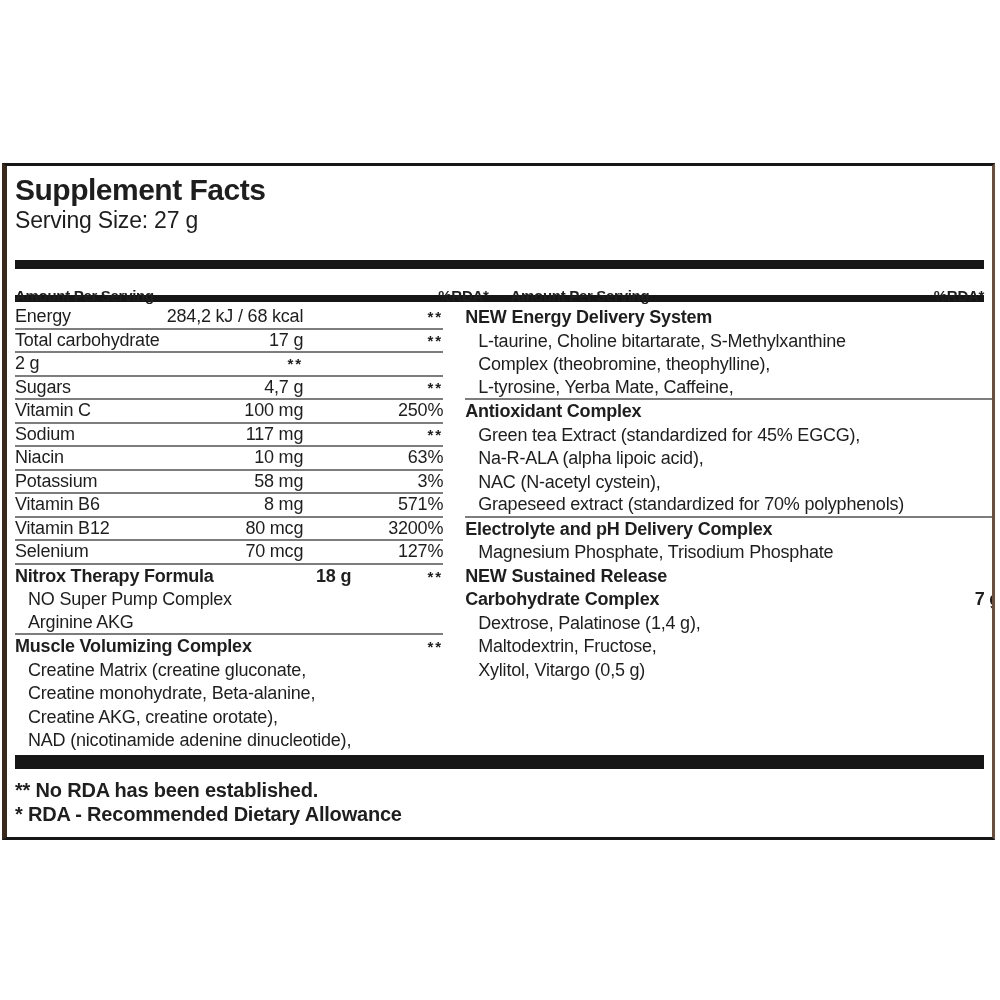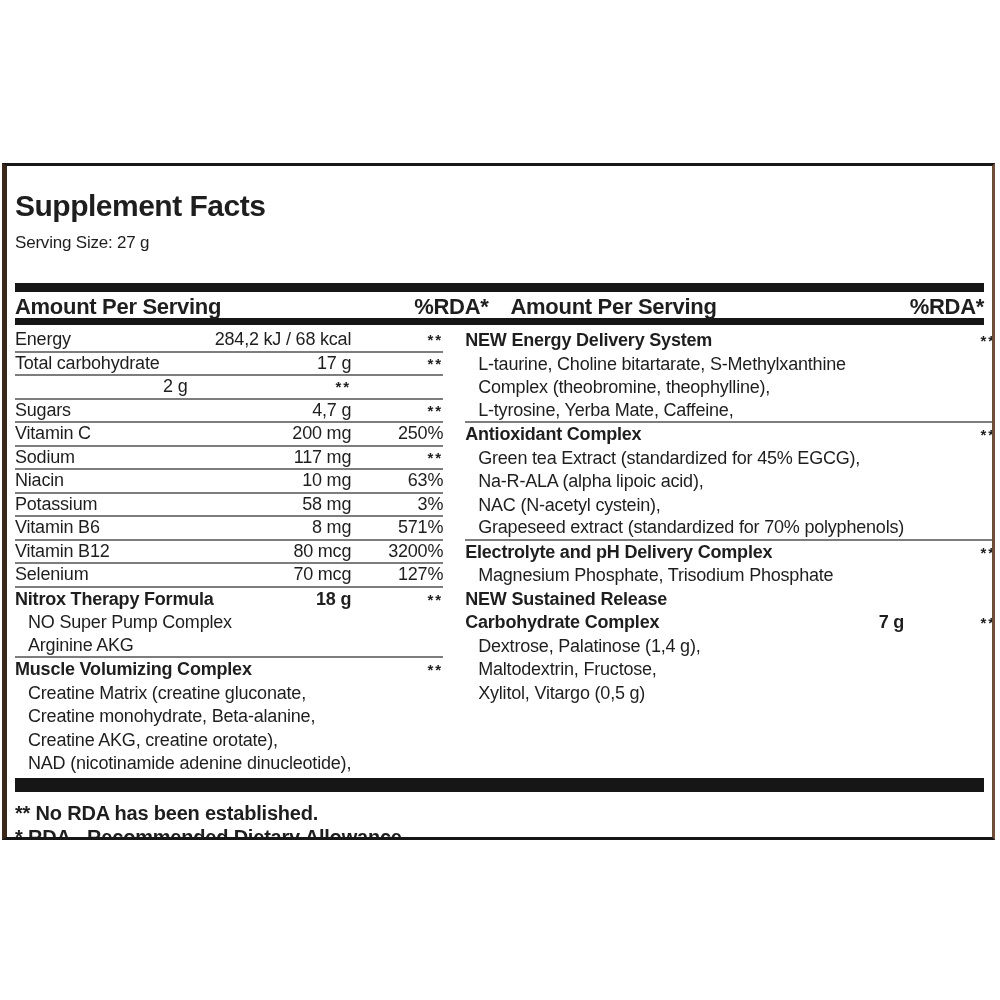--- a/index.html
+++ b/index.html
@@ -6,49 +6,49 @@
   body{
     width:1000px;height:1000px;background:#ffffff;position:relative;
     font-family:"Liberation Sans","DejaVu Sans",sans-serif;
     color:#1e1e1e;-webkit-font-smoothing:antialiased;
   }
   .panel{
     position:absolute;left:2px;top:163px;width:993px;height:677px;
     box-sizing:border-box;background:#ffffff;
     border-top:3px solid #161616;border-bottom:3px solid #161616;
     border-left:5px solid #3a291b;border-right:3px solid #6e4e38;
-    padding:16px 8px;overflow:hidden;
+    padding:0 8px;overflow:hidden;
   }
   .title{
     margin-top:8px;font-size:30px;font-weight:bold;letter-spacing:-0.5px;
     line-height:32px;
   }
-  .serving{margin-top:9px;font-size:17px;line-height:24px;letter-spacing:-0.2px;}
+  .serving{margin-top:2px;font-size:23px;line-height:24px;letter-spacing:-0.2px;}
   .bar{background:#161616;width:100%;}
   .bar.top{height:9px;margin-top:28px;}
   .bar.hdr{height:7px;}
   .bar.bottom{height:14px;margin-top:2px;}
   .cols{display:grid;grid-template-columns:1fr 1fr;column-gap:22px;}
   .colhead{
     display:flex;justify-content:space-between;align-items:baseline;
     margin-top:4px;height:22px;
   }
-  .colhead .h{font-size:22px;font-weight:bold;letter-spacing:-0.3px;line-height:22px;}
+  .colhead .h{font-size:15px;font-weight:bold;letter-spacing:-0.3px;line-height:22px;margin-top:12px;}
   .body{margin-top:4px;}
   .col{display:block;}
   .row{
     display:grid;grid-template-columns:1fr max-content 92px;
     align-items:baseline;min-height:23.5px;line-height:23.5px;
     font-size:18px;letter-spacing:-0.2px;
   }
-  .row.rule{border-bottom:2px solid #7d7d7d;min-height:21.5px;line-height:21.5px;}
+  .row.rule{border-bottom:2px solid #7d7d7d;min-height:21.5px;line-height:21.5px;gap:48px;}
   .row.bold{font-weight:bold;}
   .row.indent .name{padding-left:13px;}
   .cell{white-space:nowrap;}
-  .amount{text-align:center;}
+  .amount{text-align:left;}
   .rda{text-align:right;}
   .rda.ast{font-size:15px;font-weight:bold;letter-spacing:2px;}
   .footnotes{margin-top:9px;}
   .footnote{font-size:20px;font-weight:bold;line-height:24px;letter-spacing:-0.2px;}
 </style>
 </head>
 <body>
 
 <div class="panel">
 
@@ -86,21 +86,21 @@
           <span class="cell amount">2 g</span>
           <span class="cell rda ast">**</span>
         </div>
         <div class="row rule">
           <span class="cell name">Sugars</span>
           <span class="cell amount">4,7 g</span>
           <span class="cell rda ast">**</span>
         </div>
         <div class="row rule">
           <span class="cell name">Vitamin C</span>
-          <span class="cell amount">200 mg</span>
+          <span class="cell amount">100 mg</span>
           <span class="cell rda">250%</span>
         </div>
         <div class="row rule">
           <span class="cell name">Sodium</span>
           <span class="cell amount">117 mg</span>
           <span class="cell rda ast">**</span>
         </div>
         <div class="row rule">
           <span class="cell name">Niacin</span>
           <span class="cell amount">10 mg</span>

